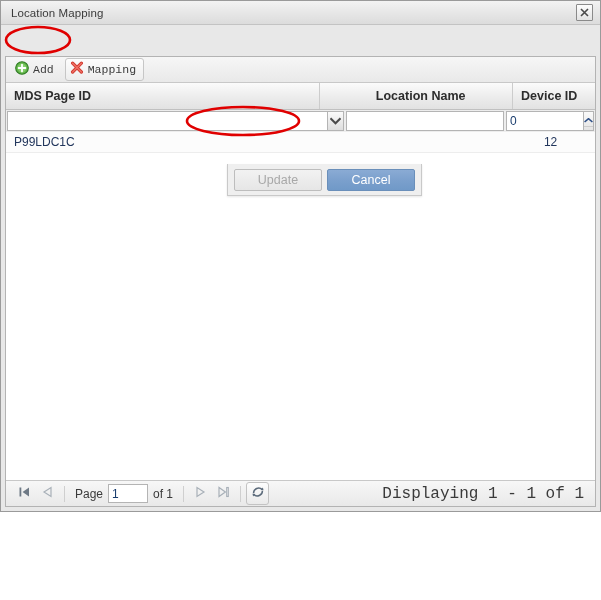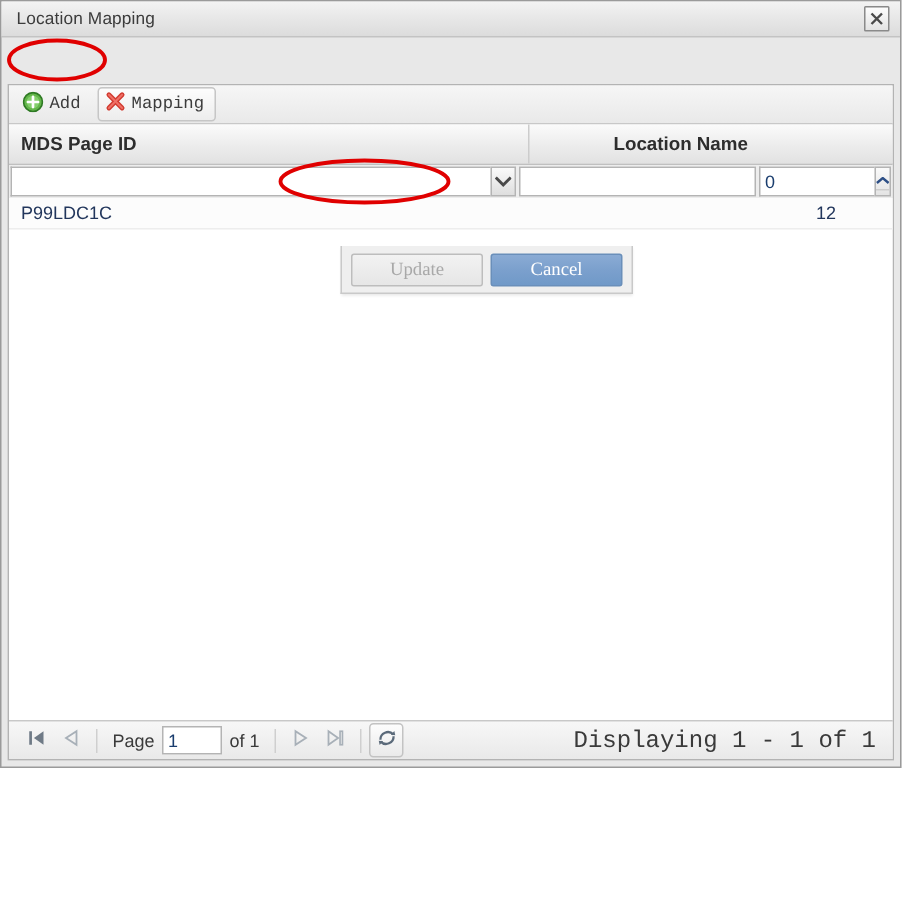--- a/index.html
+++ b/index.html
@@ -249,21 +249,21 @@
     gap: 5px;
     box-sizing: border-box;
     z-index: 6;
     box-shadow: 0 1px 2px rgba(0,0,0,0.10);
   }
   .btn {
     height: 22px;
     min-width: 88px;
     box-sizing: border-box;
     border-radius: 2px;
-    font-family: Liberation Serif, serif;
+    font-family: Liberation Sans, sans-serif;
     font-size: 12.5px;
     display: flex;
     align-items: center;
     justify-content: center;
     cursor: pointer;
     border: 1px solid #bdbdbd;
   }
   .btn.disabled {
     background: linear-gradient(to bottom, #f2f2f2, #e6e6e6);
     color: #a8a8a8;
@@ -384,20 +384,23 @@
         <span>Mapping</span>
       </div>
     </div>
 
     <div class="grid-head">
       <div class="gh-cell" style="width:347px;">
         <span>MDS Page ID</span>
       </div>
       <div class="gh-cell" style="width:160px;margin-left:48px;">
         <span>Location Name</span>
+      </div>
+      <div class="gh-cell" style="width:90px;">
+        <span>Device ID</span>
       </div>
     </div>
 
     <div class="editor-row">
       <div class="ed-cell" style="width:347px;">
         <div class="combo-wrap">
           <input class="txtfield" type="text" value="" style="">
           <div class="combo-arrow">
             <span>
               <svg width="11" height="8" viewBox="0 0 11 8">

